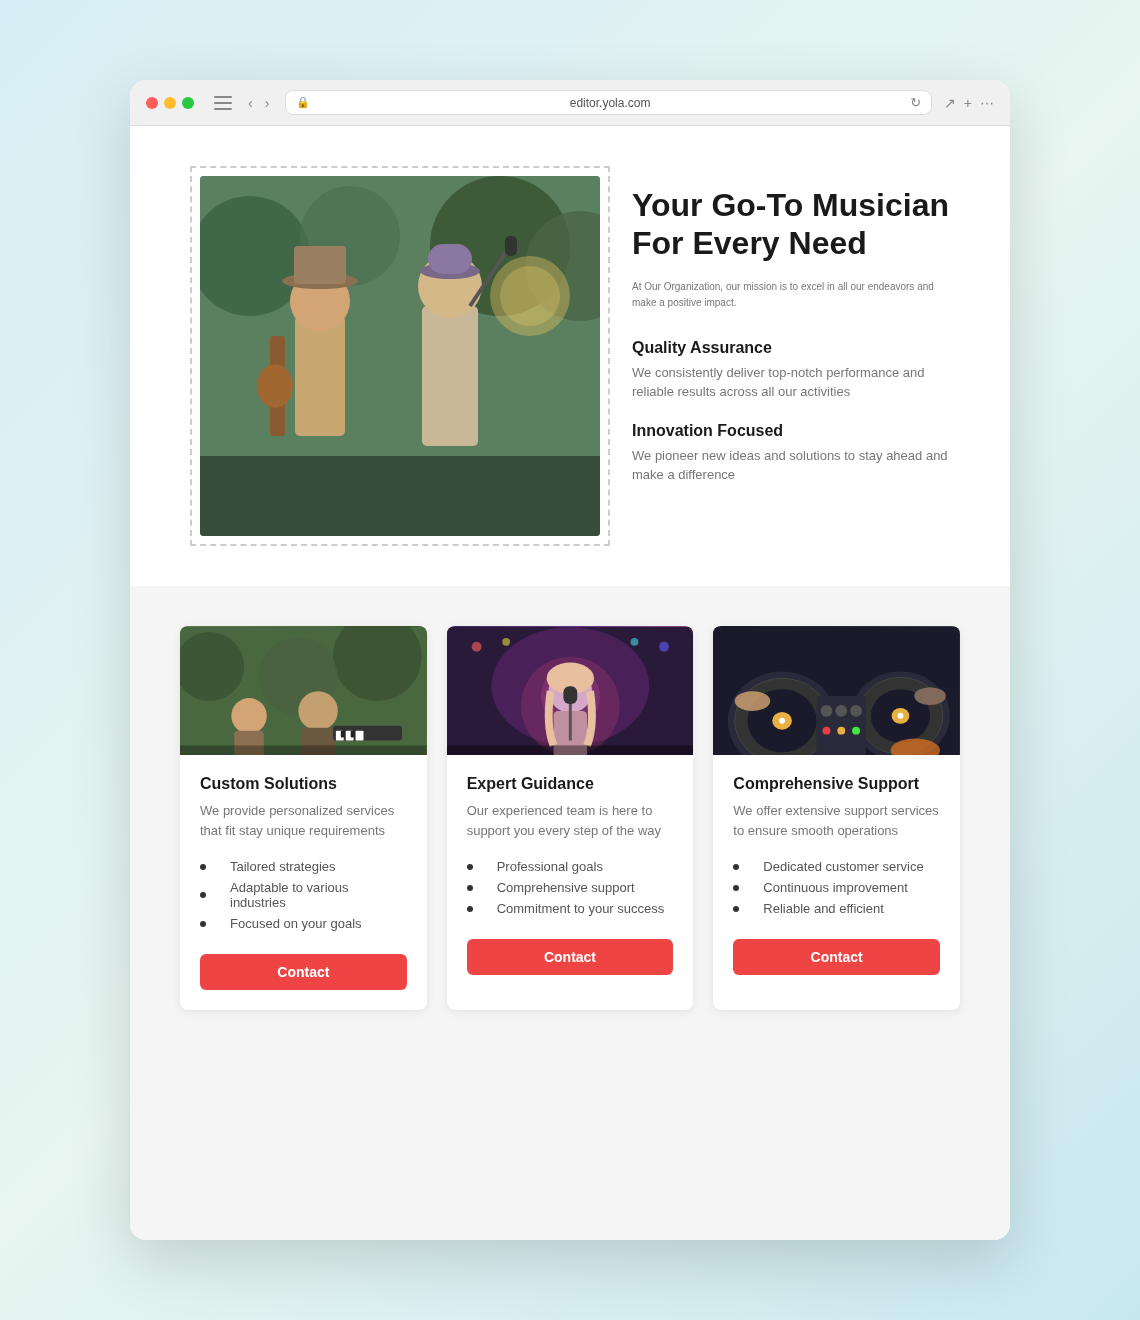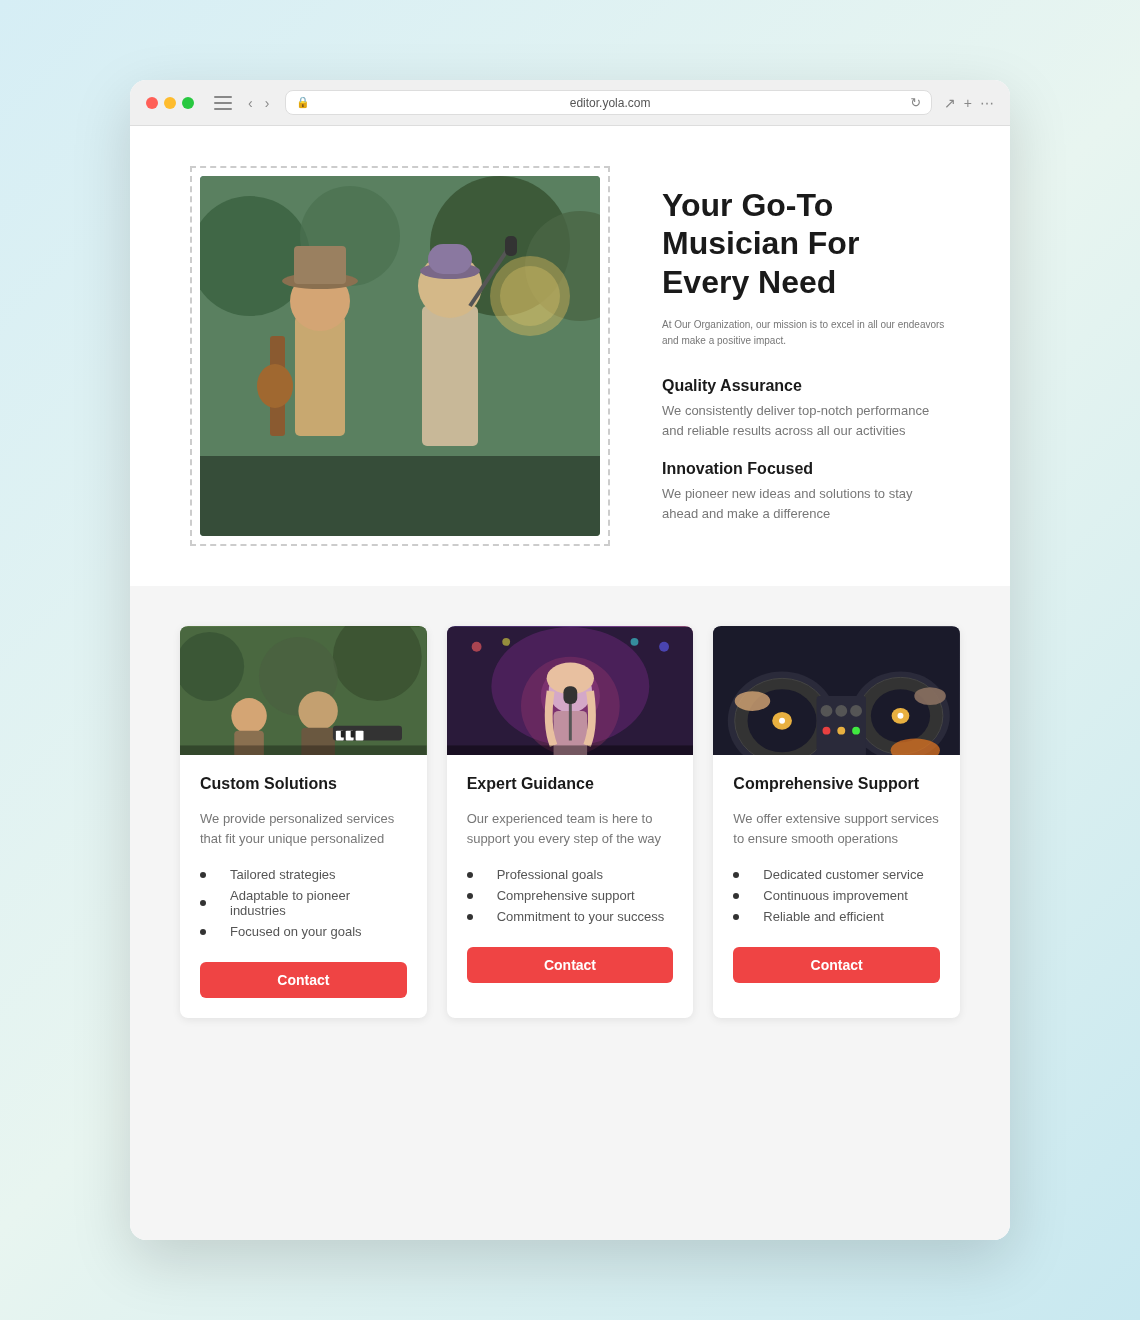--- a/index.html
+++ b/index.html
@@ -125,21 +125,21 @@
       flex: 1;
       overflow-y: auto;
       background: #f5f5f5;
     }
 
     
     .hero-section {
       background: #fff;
       padding: 40px 60px;
       display: flex;
-      gap: 52px;
+      gap: 22px;
       align-items: flex-start;
       position: relative;
     }
 
     .hero-image-container {
       position: relative;
       flex-shrink: 0;
     }
 
     .dashed-border {
@@ -243,21 +243,21 @@
     }
 
     .card-body {
       padding: 20px;
     }
 
     .card-title {
       font-size: 16px;
       font-weight: 700;
       color: #1a1a1a;
-      margin-bottom: 16px;
+      margin-bottom: 8px;
     }
 
     .card-desc {
       font-size: 13px;
       color: #777;
       line-height: 1.5;
       margin-bottom: 16px;
     }
 
     .card-list {
@@ -423,29 +423,29 @@
               <rect x="168" y="105" width="8" height="10" fill="#fff" rx="1"></rect>
               <rect x="178" y="105" width="8" height="10" fill="#fff" rx="1"></rect>
               <rect x="163" y="105" width="4" height="7" fill="#222" rx="1"></rect>
               <rect x="173" y="105" width="4" height="7" fill="#222" rx="1"></rect>
 
               <rect x="0" y="120" width="250" height="35" fill="rgba(0,0,0,0.3)"></rect>
             </svg>
           </div>
           <div class="card-body">
             <div class="card-title">Custom Solutions</div>
-            <p class="card-desc">We provide personalized services that fit your unique personalized</p>
+            <p class="card-desc">We provide personalized services that fit stay unique requirements</p>
             <ul class="card-list">
               <li>
                   <span class="bullet"></span>
                   <span>Tailored strategies</span>
                 </li>
               <li>
                   <span class="bullet"></span>
-                  <span>Adaptable to pioneer industries</span>
+                  <span>Adaptable to various industries</span>
                 </li>
               <li>
                   <span class="bullet"></span>
                   <span>Focused on your goals</span>
                 </li>
             </ul>
             <button class="contact-btn">Contact</button>
           </div>
         </div>
 

